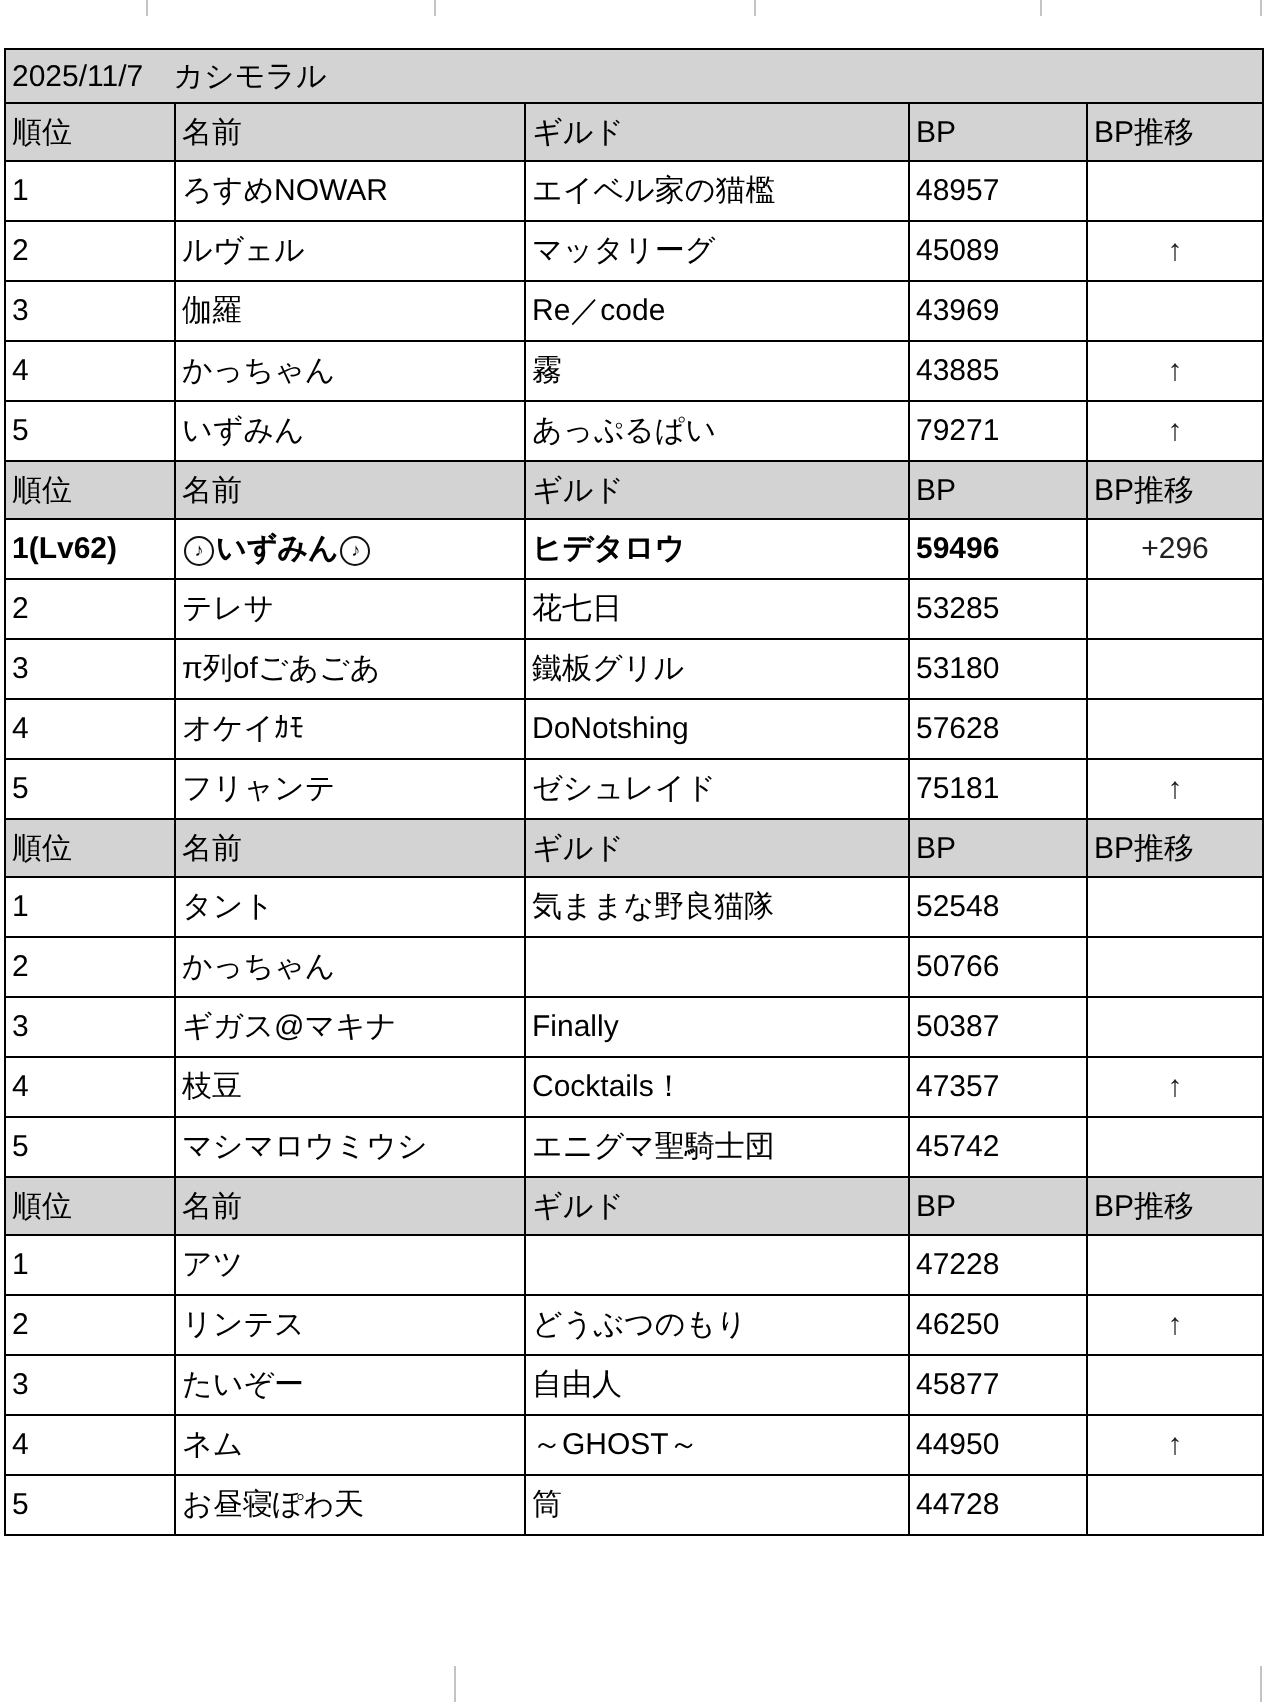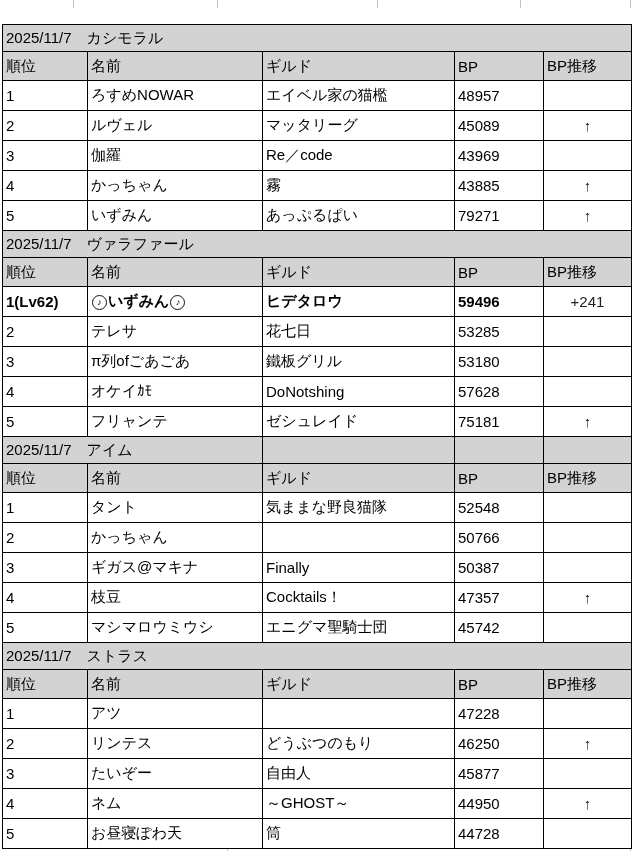--- a/index.html
+++ b/index.html
@@ -90,36 +90,33 @@
   <td class="trend">↑</td>
 </tr>
 <tr class="data">
   <td>5</td>
   <td>いずみん</td>
   <td>あっぷるぱい</td>
   <td>79271</td>
   <td class="trend">↑</td>
 </tr>
 
-<tr class="band">
-  <td colspan="5">2025/11/7　ヴァラファール</td>
-</tr>
 <tr class="head">
   <td>順位</td>
   <td>名前</td>
   <td>ギルド</td>
   <td>BP</td>
   <td>BP推移</td>
 </tr>
 <tr class="data">
   <td class="b">1(Lv62)</td>
   <td class="b"><span class="note-circle">♪</span><span>いずみん</span><span class="note-circle">♪</span></td>
   <td class="b">ヒデタロウ</td>
   <td class="b">59496</td>
-  <td class="trend">+241</td>
+  <td class="trend">+296</td>
 </tr>
 <tr class="data">
   <td>2</td>
   <td>テレサ</td>
   <td>花七日</td>
   <td>53285</td>
   <td class="trend"></td>
 </tr>
 <tr class="data">
   <td>3</td>
@@ -136,26 +133,20 @@
   <td class="trend"></td>
 </tr>
 <tr class="data">
   <td>5</td>
   <td>フリャンテ</td>
   <td>ゼシュレイド</td>
   <td>75181</td>
   <td class="trend">↑</td>
 </tr>
 
-<tr class="band">
-  <td colspan="2">2025/11/7　アイム</td>
-  <td></td>
-  <td></td>
-  <td></td>
-</tr>
 <tr class="head">
   <td>順位</td>
   <td>名前</td>
   <td>ギルド</td>
   <td>BP</td>
   <td>BP推移</td>
 </tr>
 <tr class="data">
   <td>1</td>
   <td>タント</td>
@@ -185,23 +176,20 @@
   <td class="trend">↑</td>
 </tr>
 <tr class="data">
   <td>5</td>
   <td>マシマロウミウシ</td>
   <td>エニグマ聖騎士団</td>
   <td>45742</td>
   <td class="trend"></td>
 </tr>
 
-<tr class="band">
-  <td colspan="5">2025/11/7　ストラス</td>
-</tr>
 <tr class="head">
   <td>順位</td>
   <td>名前</td>
   <td>ギルド</td>
   <td>BP</td>
   <td>BP推移</td>
 </tr>
 <tr class="data">
   <td>1</td>
   <td>アツ</td>

